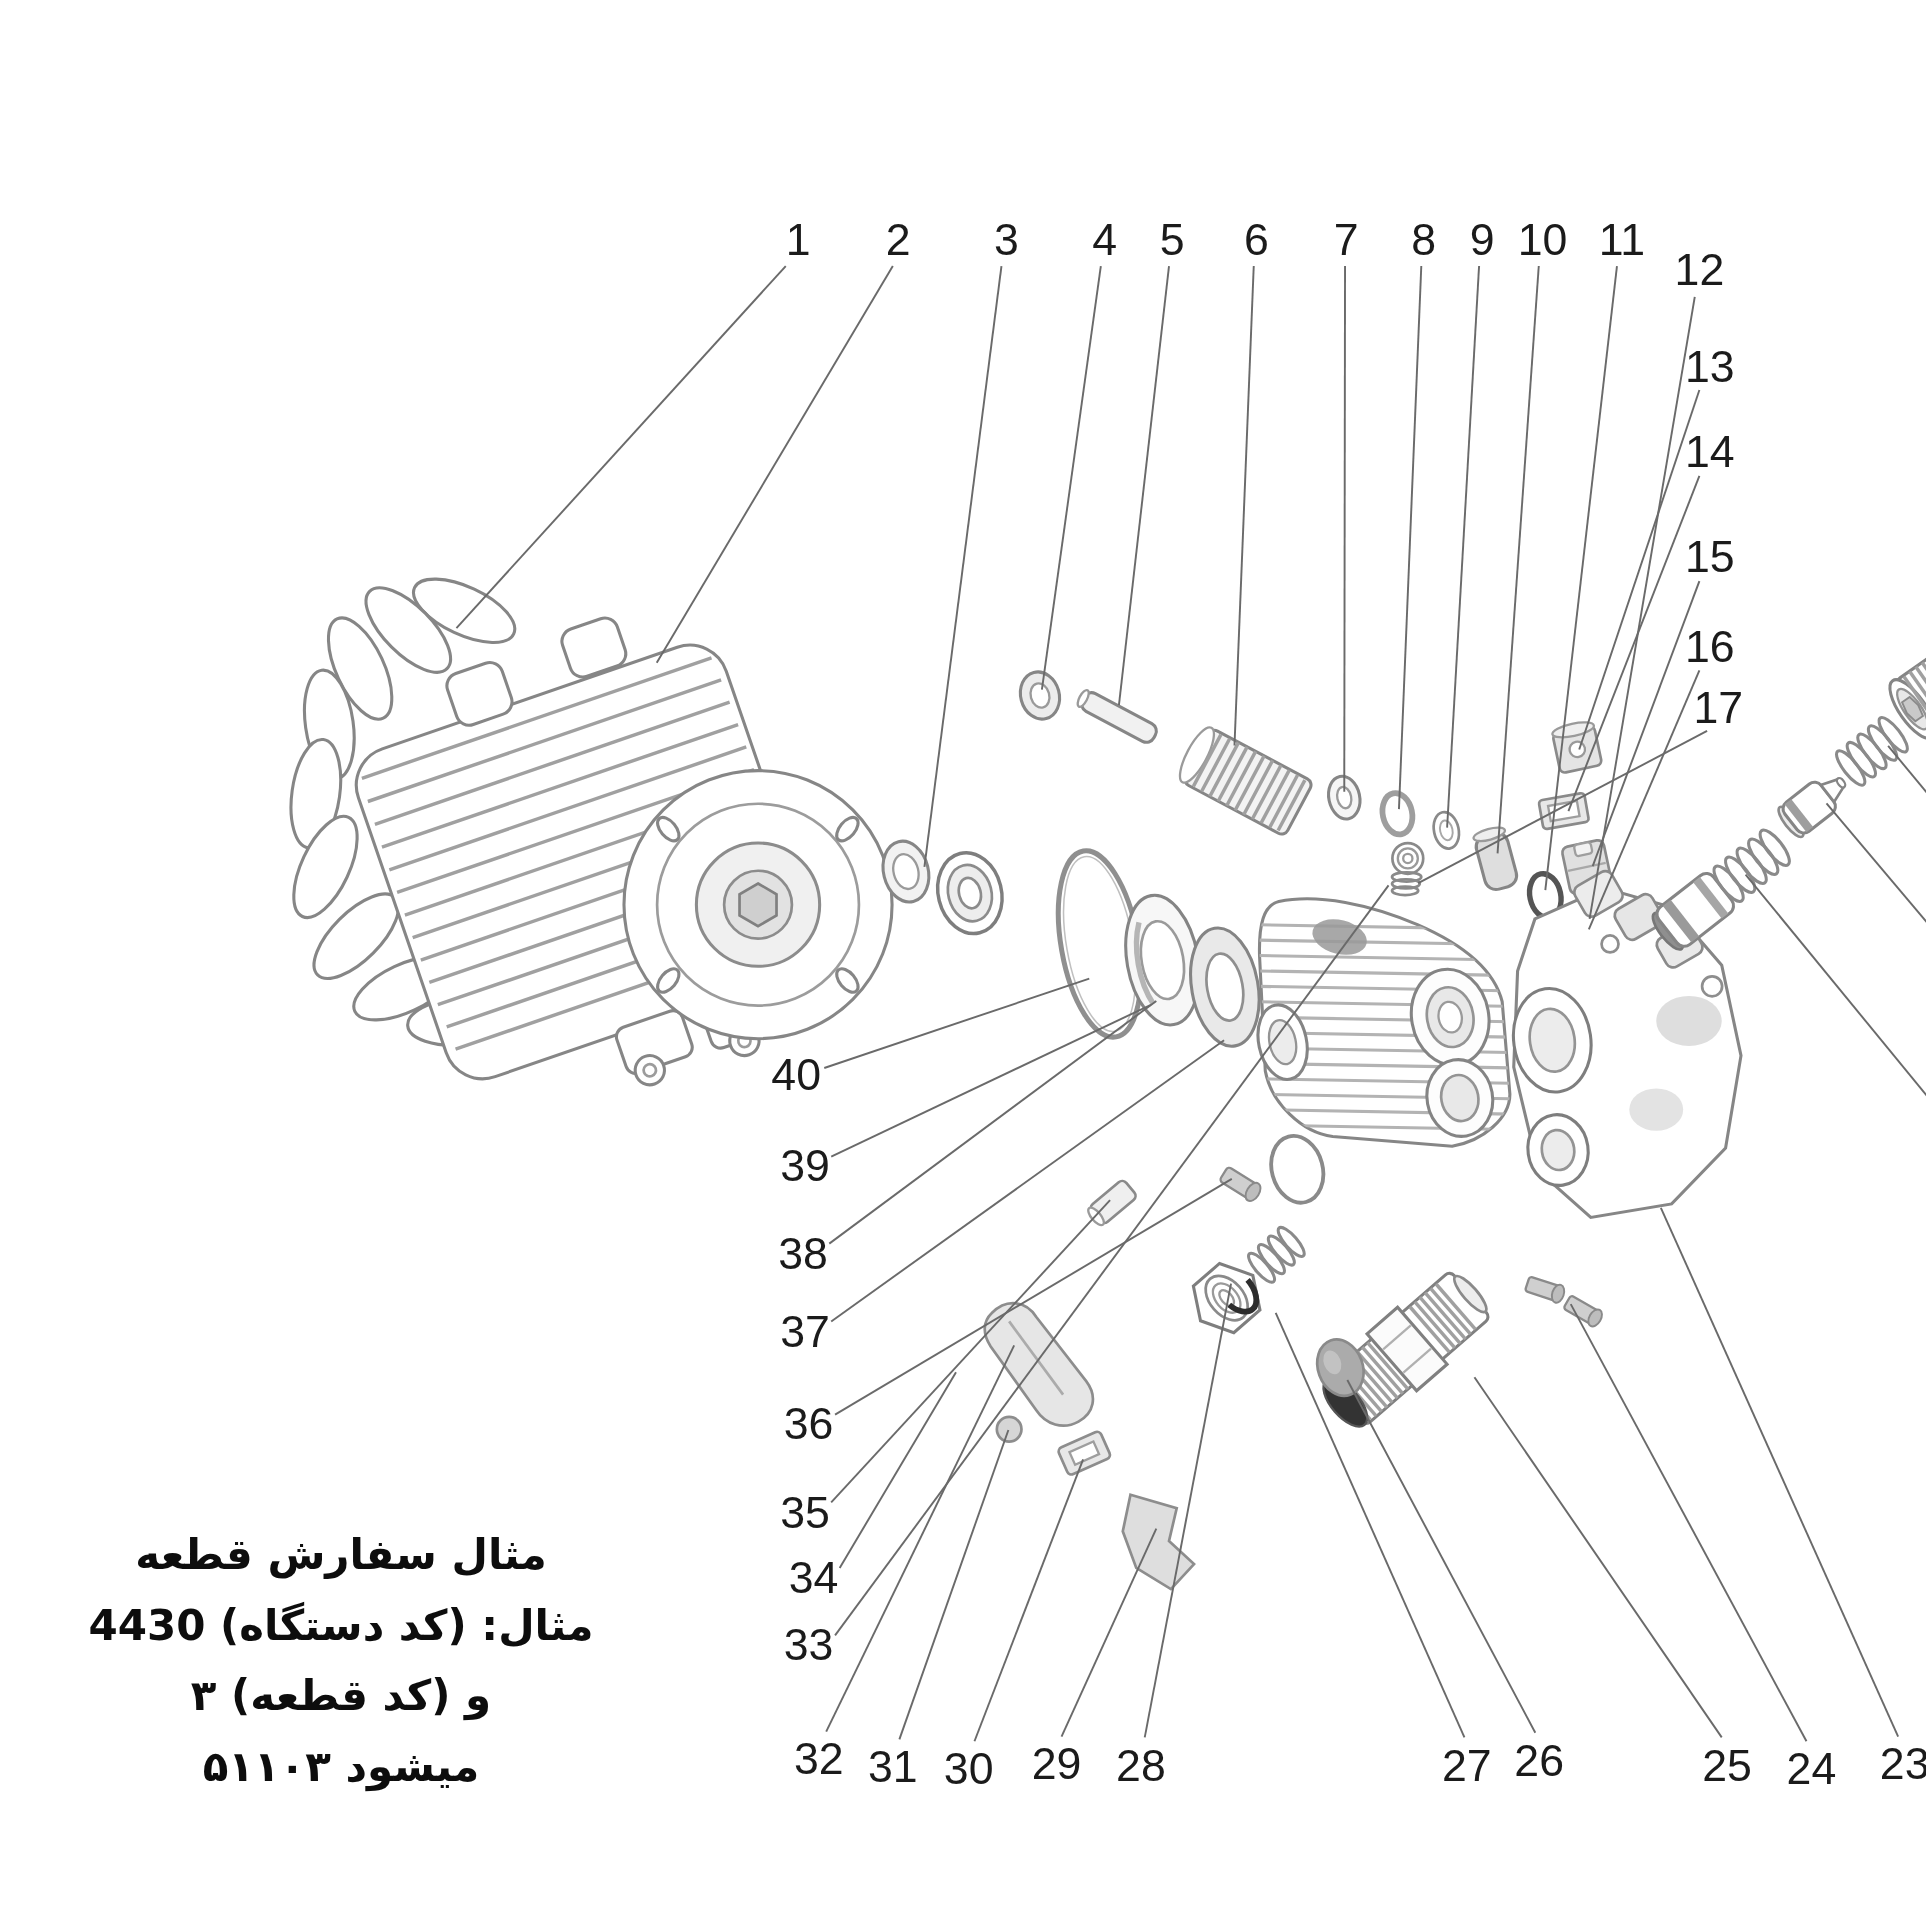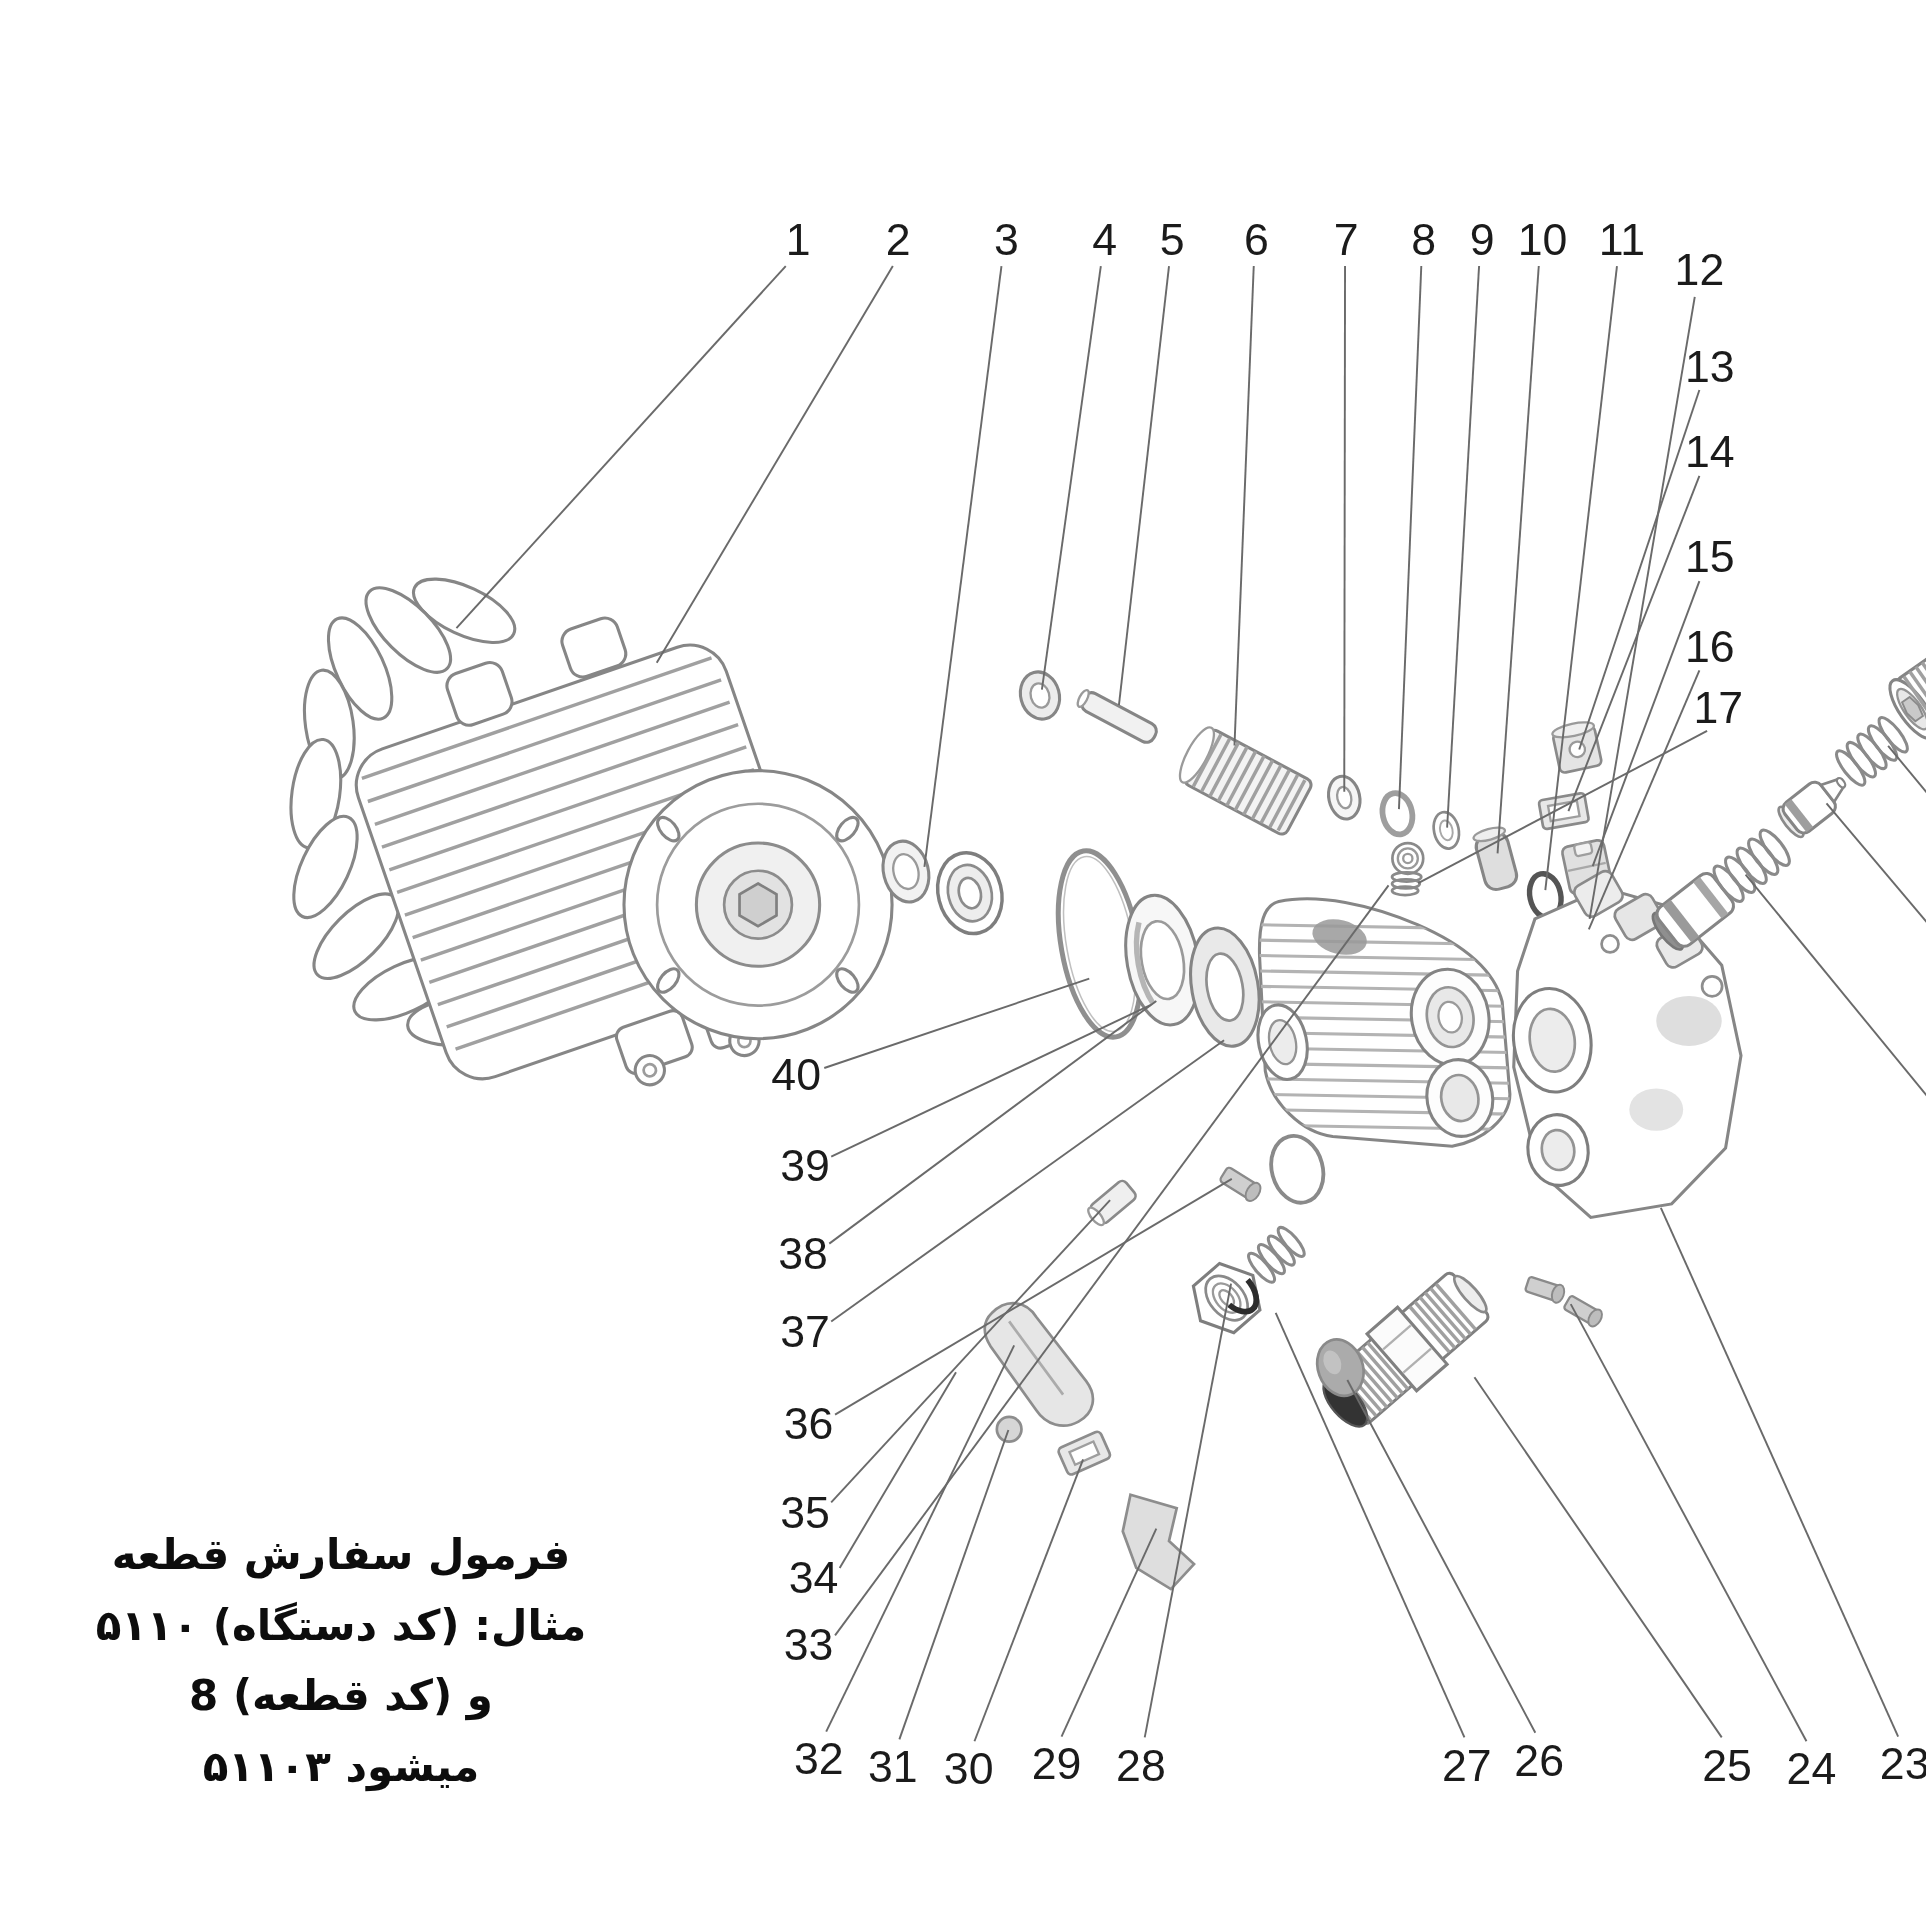--- a/index.html
+++ b/index.html
@@ -450,19 +450,19 @@
         <text x="2090" y="3925" class="num" fill="#1b1b1b" dominant-baseline="central">35</text>
         <text x="2099" y="3696" class="num" fill="#1b1b1b" dominant-baseline="central">36</text>
         <text x="2090" y="3455" class="num" fill="#1b1b1b" dominant-baseline="central">37</text>
         <text x="2085" y="3253" class="num" fill="#1b1b1b" dominant-baseline="central">38</text>
         <text x="2090" y="3025" class="num" fill="#1b1b1b" dominant-baseline="central">39</text>
         <text x="2067" y="2788" class="num" fill="#1b1b1b" dominant-baseline="central">40</text>
       </g>
 </svg>
 
   <div id="order-note">
-    <div>فرمول سفارش قطعه</div>
-    <div>مثال: (کد دستگاه) ۵۱۱۰ و (کد قطعه) 8</div>
+    <div>مثال سفارش قطعه</div>
+    <div>مثال: (کد دستگاه) 4430 و (کد قطعه) ۳</div>
     <div>میشود ۵۱۱۰۳</div>
   </div>
 
 </div>
 
 
 </body></html>

